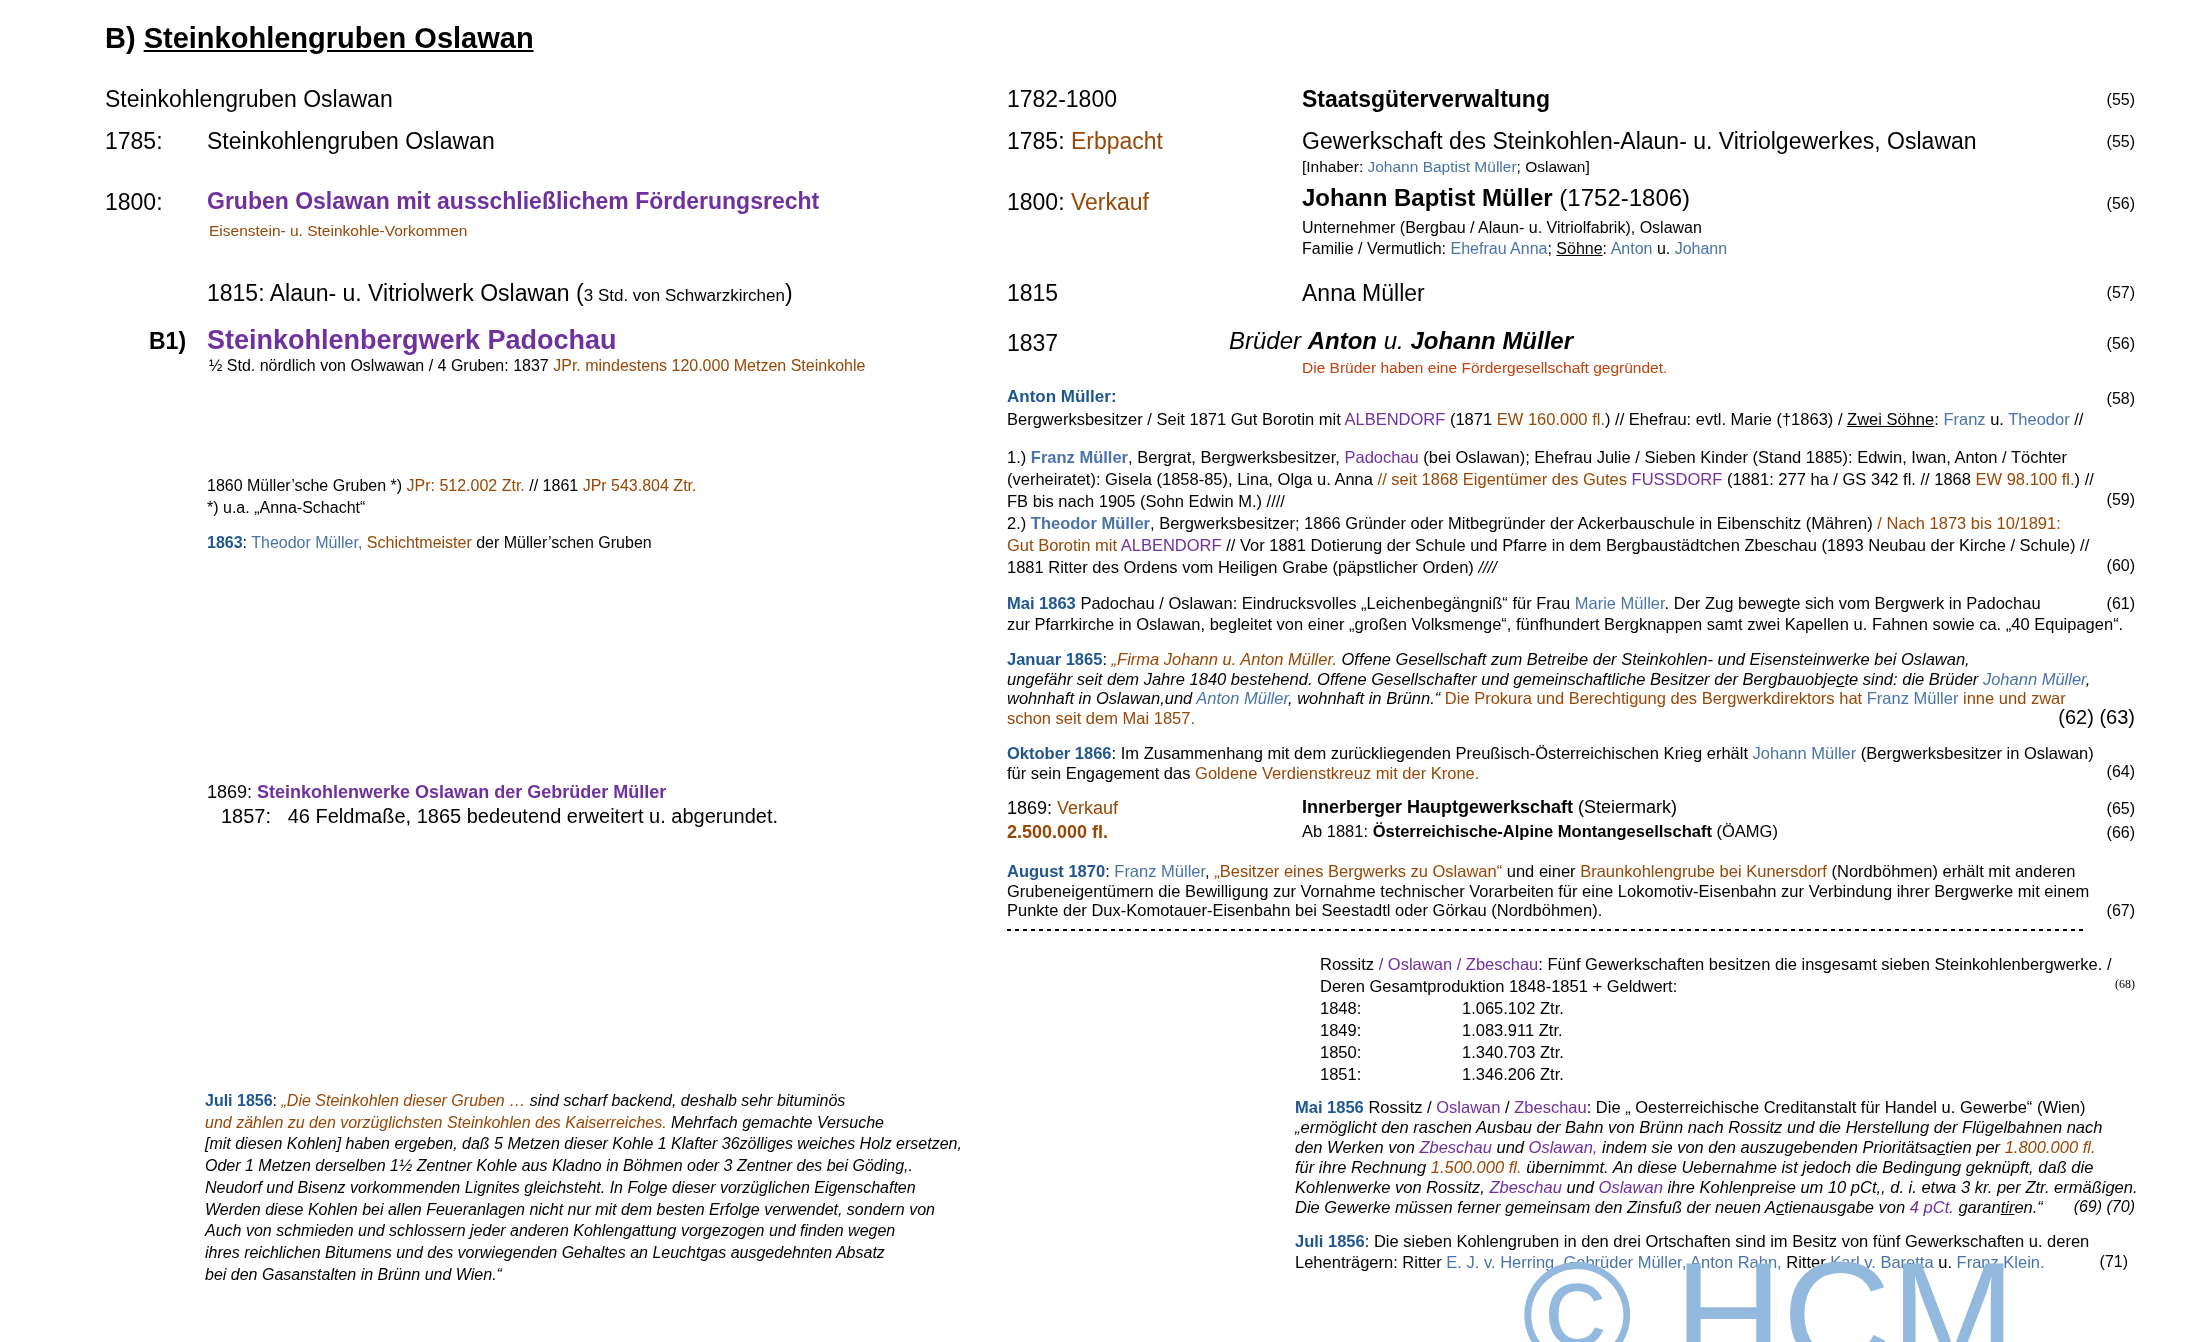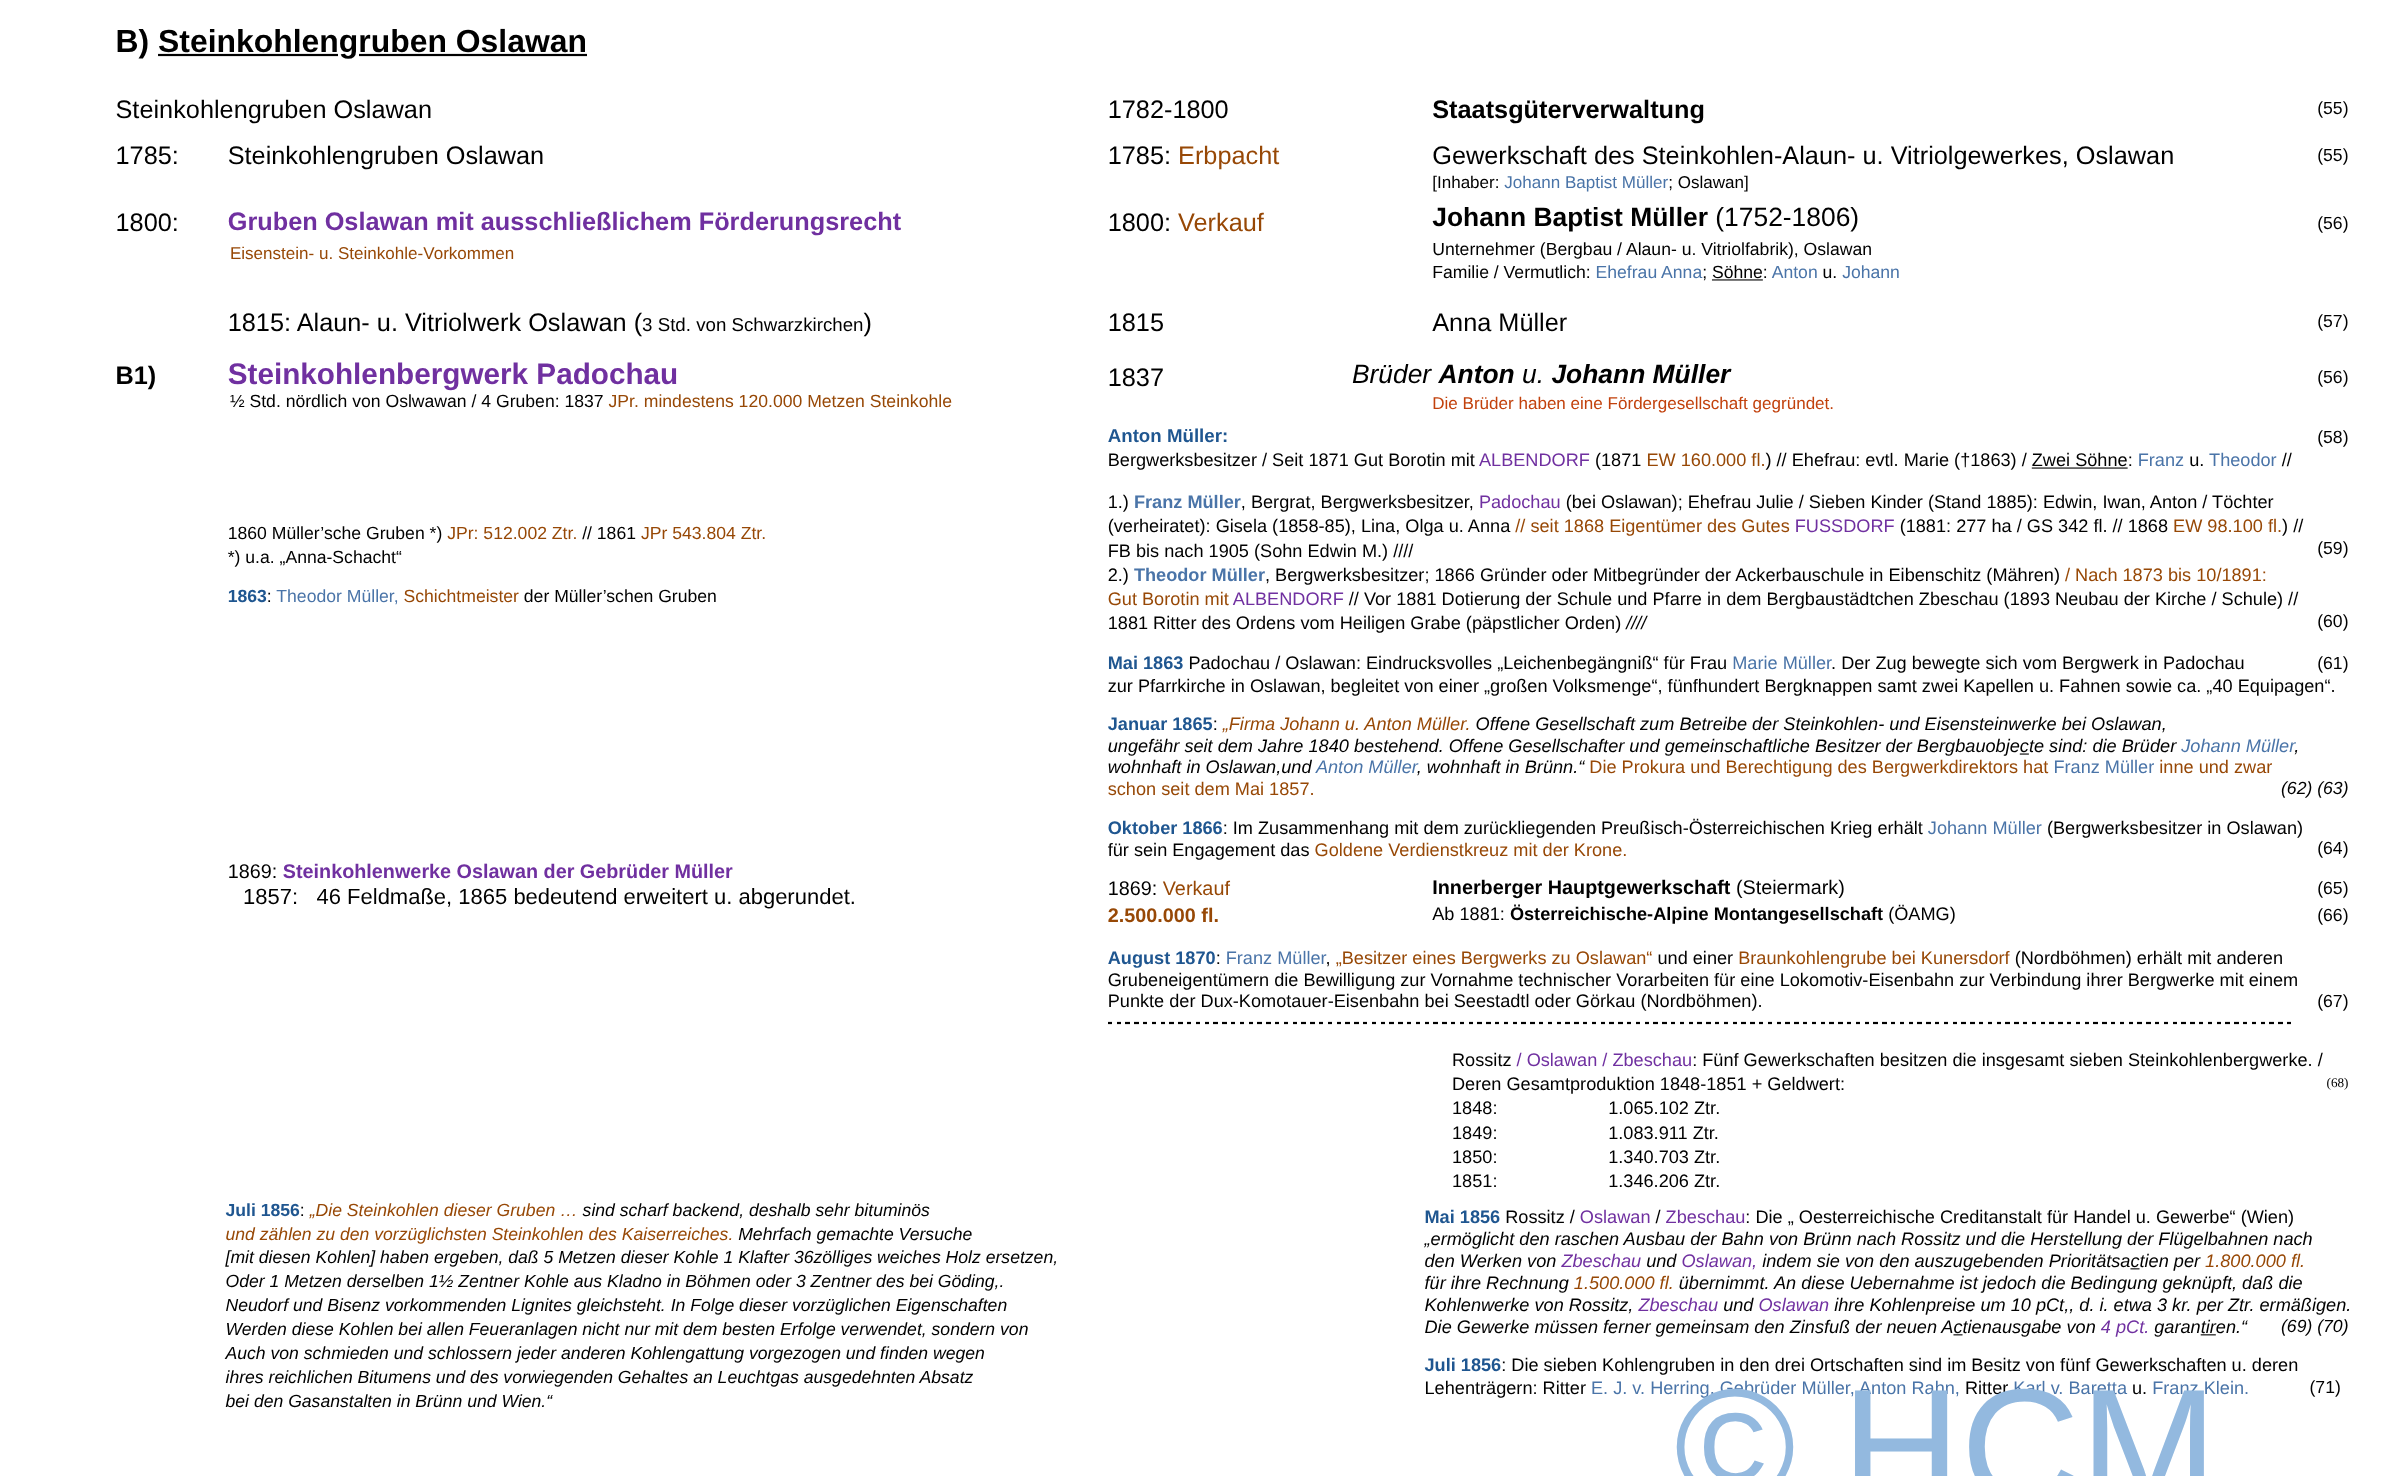--- a/index.html
+++ b/index.html
@@ -21,21 +21,21 @@
 
 <div id="canvas" style="background: rgb(255, 255, 255);">
     <div class="block" style="left: 105px; top: 20px; font-size: 29px; line-height: 36px;"><div class="line"><span style="font-weight: bold;">B) </span><span style="font-weight: bold; text-decoration: underline;">Steinkohlengruben Oslawan</span></div></div>
     <div class="block" style="left: 105px; top: 86px; font-size: 23px; line-height: 27px;"><div class="line"><span>Steinkohlengruben Oslawan</span></div></div>
     <div class="block" style="left: 105px; top: 128px; font-size: 23px; line-height: 27px;"><div class="line"><span>1785:</span></div></div>
     <div class="block" style="left: 207px; top: 128px; font-size: 23px; line-height: 27px;"><div class="line"><span>Steinkohlengruben Oslawan</span></div></div>
     <div class="block" style="left: 105px; top: 189px; font-size: 23px; line-height: 27px;"><div class="line"><span>1800:</span></div></div>
     <div class="block" style="left: 207px; top: 185px; font-size: 23px; line-height: 32px;"><div class="line"><span style="color: rgb(112, 48, 160); font-weight: bold;">Gruben Oslawan mit ausschließlichem Förderungsrecht</span></div></div>
     <div class="block" style="left: 209px; top: 222px; font-size: 15.5px; line-height: 18px;"><div class="line"><span style="color: rgb(151, 72, 6);">Eisenstein- u. Steinkohle-Vorkommen</span></div></div>
     <div class="block" style="left: 207px; top: 280px; font-size: 23px; line-height: 27px;"><div class="line"><span>1815: Alaun- u. Vitriolwerk Oslawan (</span><span style="font-size: 17px;">3 Std. von Schwarzkirchen</span><span>)</span></div></div>
-    <div class="block" style="left: 105px; top: 328px; font-size: 23px; line-height: 27px;"><div class="line"><span style="font-weight: bold;">B1)</span></div></div>
+    <div class="block" style="left: 105px; top: 328px; font-size: 23px; line-height: 27px;"><div class="line"><span style="font-weight: bold; margin-left: 44px;">B1)</span></div></div>
     <div class="block" style="left: 207px; top: 324px; font-size: 27px; line-height: 32px;"><div class="line"><span style="color: rgb(112, 48, 160); font-weight: bold;">Steinkohlenbergwerk Padochau</span></div></div>
     <div class="block" style="left: 209px; top: 356px; font-size: 16px; line-height: 19px;"><div class="line"><span>½ Std. nördlich von Oslwawan / 4 Gruben: 1837 </span><span style="color: rgb(151, 72, 6);">JPr. mindestens 120.000 Metzen Steinkohle</span></div></div>
     <div class="block" style="left: 207px; top: 475px; font-size: 16px; line-height: 22px;"><div class="line"><span>1860 Müller’sche Gruben *) </span><span style="color: rgb(151, 72, 6);">JPr: 512.002 Ztr.</span><span> // 1861 </span><span style="color: rgb(151, 72, 6);">JPr 543.804 Ztr.</span></div><div class="line"><span>*) u.a. „Anna-Schacht“</span></div></div>
     <div class="block" style="left: 207px; top: 533px; font-size: 16px; line-height: 19px;"><div class="line"><span style="color: rgb(31, 86, 144); font-weight: bold;">1863</span><span>: </span><span style="color: rgb(74, 116, 168);">Theodor Müller,</span><span> </span><span style="color: rgb(151, 72, 6);">Schichtmeister</span><span> der Müller’schen Gruben</span></div></div>
     <div class="block" style="left: 207px; top: 782px; font-size: 18px; line-height: 21px;"><div class="line"><span>1869: </span><span style="color: rgb(112, 48, 160); font-weight: bold;">Steinkohlenwerke Oslawan der Gebrüder Müller</span></div></div>
     <div class="block" style="left: 221px; top: 807px; font-size: 20px; line-height: 19px;"><div class="line"><span>1857:   46 Feldmaße, 1865 bedeutend erweitert u. abgerundet.</span></div></div>
     <div class="block" style="left: 205px; top: 1090px; font-size: 16px; line-height: 21.7px;"><div class="line"><span style="color: rgb(31, 86, 144); font-weight: bold;">Juli 1856</span><span>: </span><span style="color: rgb(151, 72, 6); font-style: italic;">„Die Steinkohlen dieser Gruben …</span><span style="font-style: italic;"> sind scharf backend, deshalb sehr bituminös</span></div><div class="line"><span style="color: rgb(151, 72, 6); font-style: italic;">und zählen zu den vorzüglichsten Steinkohlen des Kaiserreiches.</span><span style="font-style: italic;"> Mehrfach gemachte Versuche</span></div><div class="line"><span style="font-style: italic;">[mit diesen Kohlen] haben ergeben, daß 5 Metzen dieser Kohle 1 Klafter 36zölliges weiches Holz ersetzen,</span></div><div class="line"><span style="font-style: italic;">Oder 1 Metzen derselben 1½ Zentner Kohle aus Kladno in Böhmen oder 3 Zentner des bei Göding,.</span></div><div class="line"><span style="font-style: italic;">Neudorf und Bisenz vorkommenden Lignites gleichsteht. In Folge dieser vorzüglichen Eigenschaften</span></div><div class="line"><span style="font-style: italic;">Werden diese Kohlen bei allen Feueranlagen nicht nur mit dem besten Erfolge verwendet, sondern von</span></div><div class="line"><span style="font-style: italic;">Auch von schmieden und schlossern jeder anderen Kohlengattung vorgezogen und finden wegen</span></div><div class="line"><span style="font-style: italic;">ihres reichlichen Bitumens und des vorwiegenden Gehaltes an Leuchtgas ausgedehnten Absatz</span></div><div class="line"><span style="font-style: italic;">bei den Gasanstalten in Brünn und Wien.“</span></div></div>
     <div class="block" style="left: 1007px; top: 86px; font-size: 23px; line-height: 27px;"><div class="line"><span>1782-1800</span></div></div>
     <div class="block" style="left: 1007px; top: 128px; font-size: 23px; line-height: 27px;"><div class="line"><span>1785: </span><span style="color: rgb(151, 72, 6);">Erbpacht</span></div></div>
     <div class="block" style="left: 1007px; top: 189px; font-size: 23px; line-height: 27px;"><div class="line"><span>1800: </span><span style="color: rgb(151, 72, 6);">Verkauf</span></div></div>
@@ -70,21 +70,21 @@
     <div class="block" style="left: 1522px; top: 1240px; font-size: 150px; line-height: 150px;"><div class="line"><span style="color: rgb(147, 185, 223);">© HCM</span></div></div>
     <div class="block" style="right: 53px; text-align: right; top: 90px; font-size: 16px; line-height: 19px;"><div class="line"><span>(55)</span></div></div>
     <div class="block" style="right: 53px; text-align: right; top: 132px; font-size: 16px; line-height: 19px;"><div class="line"><span>(55)</span></div></div>
     <div class="block" style="right: 53px; text-align: right; top: 194px; font-size: 16px; line-height: 19px;"><div class="line"><span>(56)</span></div></div>
     <div class="block" style="right: 53px; text-align: right; top: 283px; font-size: 16px; line-height: 19px;"><div class="line"><span>(57)</span></div></div>
     <div class="block" style="right: 53px; text-align: right; top: 334px; font-size: 16px; line-height: 19px;"><div class="line"><span>(56)</span></div></div>
     <div class="block" style="right: 53px; text-align: right; top: 389px; font-size: 16px; line-height: 19px;"><div class="line"><span>(58)</span></div></div>
     <div class="block" style="right: 53px; text-align: right; top: 490px; font-size: 16px; line-height: 19px;"><div class="line"><span>(59)</span></div></div>
     <div class="block" style="right: 53px; text-align: right; top: 556px; font-size: 16px; line-height: 19px;"><div class="line"><span>(60)</span></div></div>
     <div class="block" style="right: 53px; text-align: right; top: 594px; font-size: 16px; line-height: 19px;"><div class="line"><span>(61)</span></div></div>
-    <div class="block" style="right: 53px; text-align: left; top: 708px; font-size: 16px; line-height: 19px; font-style: italic;"><div class="line"><span>(62) (63)</span></div></div>
+    <div class="block" style="right: 53px; text-align: left; top: 708px; font-size: 20px; line-height: 19px;"><div class="line"><span>(62) (63)</span></div></div>
     <div class="block" style="right: 53px; text-align: right; top: 762px; font-size: 16px; line-height: 19px;"><div class="line"><span>(64)</span></div></div>
     <div class="block" style="right: 53px; text-align: right; top: 799px; font-size: 16px; line-height: 19px;"><div class="line"><span>(65)</span></div></div>
     <div class="block" style="right: 53px; text-align: right; top: 823px; font-size: 16px; line-height: 19px;"><div class="line"><span>(66)</span></div></div>
     <div class="block" style="right: 53px; text-align: right; top: 901px; font-size: 16px; line-height: 19px;"><div class="line"><span>(67)</span></div></div>
     <div class="block" style="right: 53px; text-align: left; top: 975px; font-size: 12px; line-height: 19px; font-family: Liberation Serif, serif;"><div class="line"><span>(68)</span></div></div>
     <div class="block" style="right: 53px; text-align: right; top: 1197px; font-size: 16px; line-height: 19px;"><div class="line"><span style="font-style: italic;">(69) (70)</span></div></div>
     <div class="block" style="right: 60px; text-align: right; top: 1252px; font-size: 16px; line-height: 19px;"><div class="line"><span>(71)</span></div></div>
   </div>
 
 </body></html>

